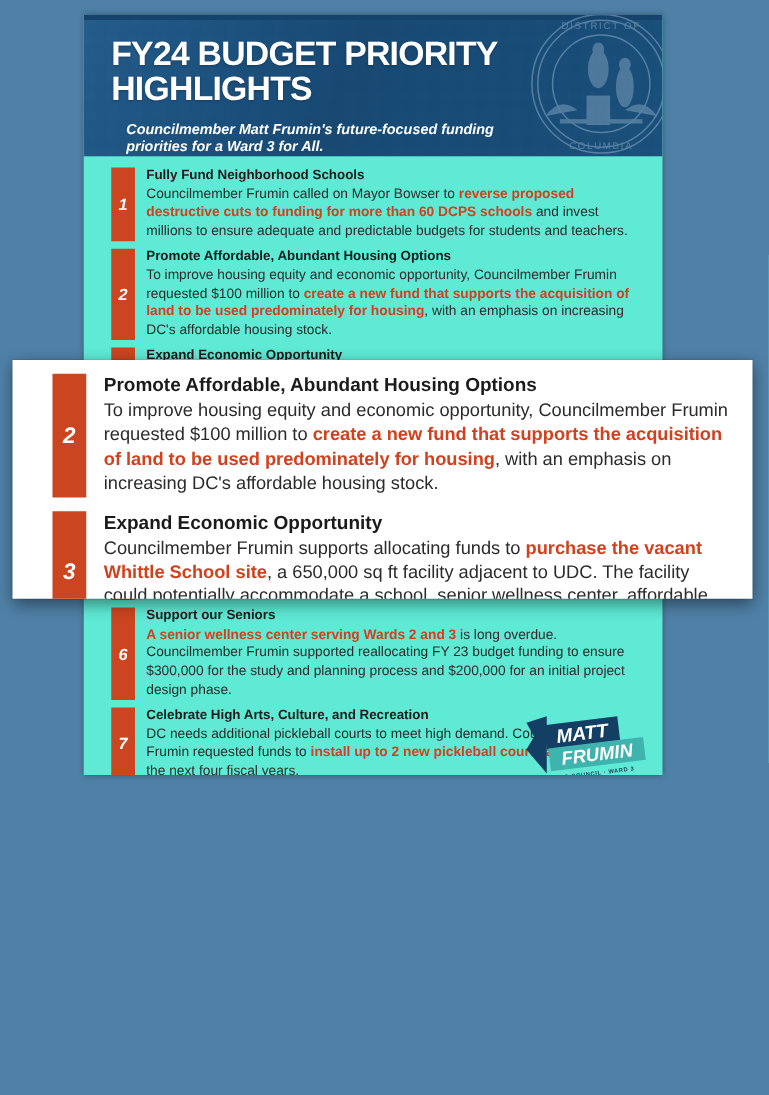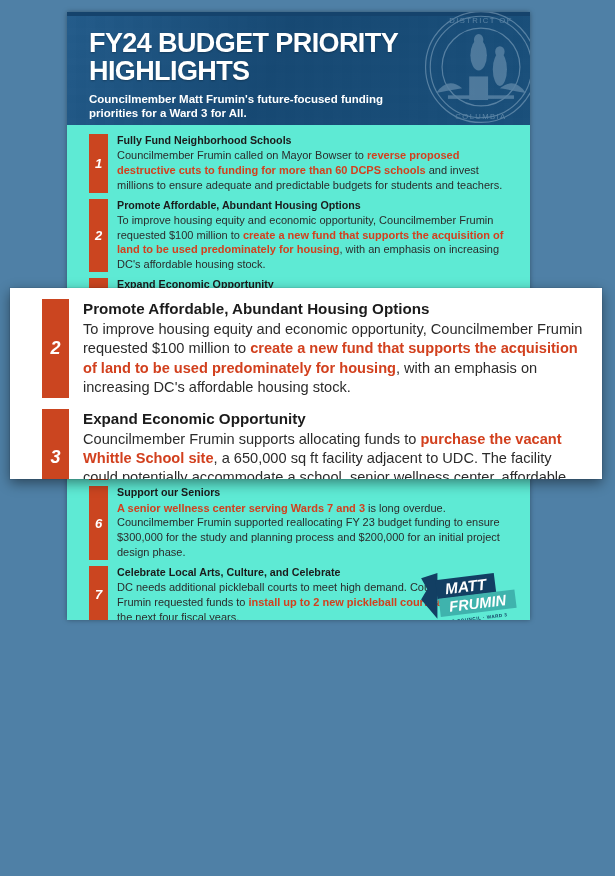--- a/index.html
+++ b/index.html
@@ -55,21 +55,22 @@
     letter-spacing:-.6px;
     text-transform:uppercase;
     margin:0 0 7px 0;
     text-shadow:0 1px 2px rgba(0,0,0,.25);
   }
   #subtitle{
     color:#ffffff;
     font-size:11.5px;
     line-height:1.22;
     font-weight:bold;
-    margin:0;
+    font-style:italic;
+    margin:12px;
   }
 
   
   #list{
     padding:9px 12px 0 22px;
   }
   .item{
     display:flex;
     align-items:stretch;
     margin-bottom:6px;
@@ -195,27 +196,27 @@
         <div class="num">5</div>
         <div class="body">
           <div class="head">Foster Safe, Healthy Neighborhoods</div>
           <div class="desc"><span>Councilmember Frumin prioritized funding to support people experiencing mental health struggles, including an additional </span><span class="hl">$3.3 million for Mental Health Community Residential Facilities</span><span> and funding for </span><span class="hl">permanent preventative barriers on the Taft Bridge.</span></div>
         </div>
       </div>
       <div class="item">
         <div class="num">6</div>
         <div class="body">
           <div class="head">Support our Seniors</div>
-          <div class="desc"><span class="hl">A senior wellness center serving Wards 7 and 3</span><span> is long overdue. Councilmember Frumin supported reallocating FY 23 budget funding to ensure $300,000 for the study and planning process and $200,000 for an initial project design phase.</span></div>
+          <div class="desc"><span class="hl">A senior wellness center serving Wards 2 and 3</span><span> is long overdue. Councilmember Frumin supported reallocating FY 23 budget funding to ensure $300,000 for the study and planning process and $200,000 for an initial project design phase.</span></div>
         </div>
       </div>
       <div class="item with-logo">
         <div class="num">7</div>
         <div class="body">
-          <div class="head">Celebrate Local Arts, Culture, and Celebrate</div>
+          <div class="head">Celebrate High Arts, Culture, and Recreation</div>
           <div class="desc"><span>DC needs additional pickleball courts to meet high demand. Councilmember Frumin requested funds to </span><span class="hl">install up to 2 new pickleball courts annually</span><span> during the next four fiscal years.</span></div>
           <div id="logo-wrap"><svg viewBox="0 0 200 110" width="104" height="56">
               <path d="M4 16 L36 6 L36 96 L4 58 L16 38 Z" fill="#123f63"></path>
               <g transform="rotate(-7 100 36)">
                 <rect x="34" y="12" width="116" height="38" fill="#123f63"></rect>
                 <text x="92" y="42" font-size="30" font-weight="bold" font-style="italic" fill="#ffffff" text-anchor="middle" font-family="Liberation Sans, sans-serif">MATT</text>
               </g>
               <g transform="rotate(-7 110 66)">
                 <rect x="40" y="48" width="150" height="36" fill="#3fb3ad"></rect>
                 <text x="115" y="76" font-size="29" font-weight="bold" font-style="italic" fill="#ffffff" text-anchor="middle" font-family="Liberation Sans, sans-serif">FRUMIN</text>

